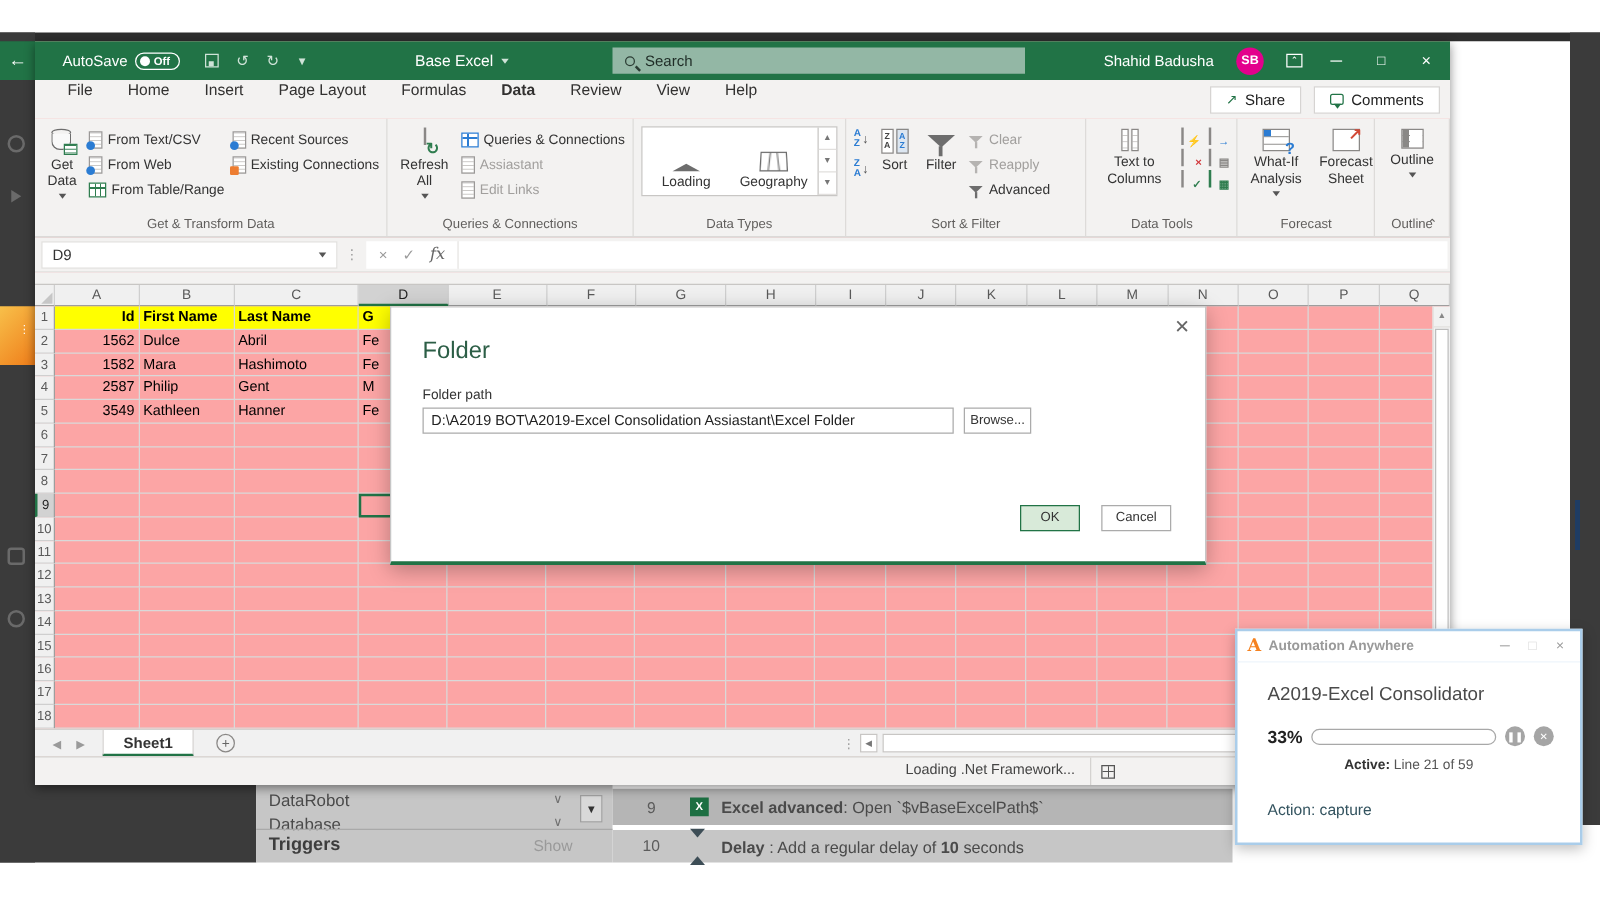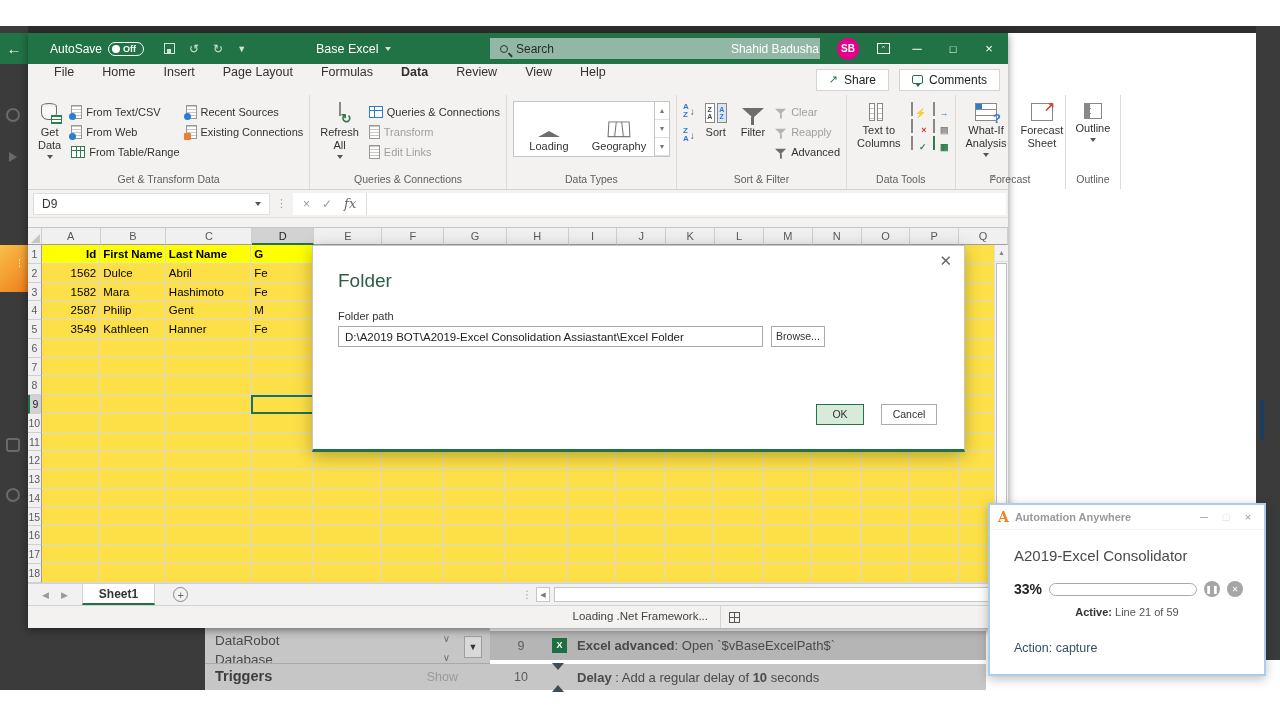--- a/index.html
+++ b/index.html
@@ -37,33 +37,33 @@
      color:#4a4a4a; font-size:13px; }
   .bot-line .num { width:62px; text-align:center; color:#5c5c5c; font-size:12.5px; }
   .bot-line .ic { width:15px; height:15px; margin-right:10px; flex:0 0 auto; }
   .ic-excel { background:#1d6f42; color:#fff; font-size:9px; font-weight:bold; text-align:center; line-height:15px; }
   .ic-hourglass { width:0; height:0; border-top:7px solid #3d4d56; border-bottom:7px solid #3d4d56;
      border-left:6px solid transparent; border-right:6px solid transparent; }
   .line-9 { top:3px; height:29px; background:#b5b5b5; }
   .line-10 { top:36px; height:26px; background:#c6c6c6; }
 
   
-  #excel { left:28px; top:33px; width:980px; height:595px; background:#fde047; z-index:10;
+  #excel { left:28px; top:33px; width:1132px; height:595px; background:#fca5a5; z-index:10;
      box-shadow:0 2px 8px rgba(0,0,0,.45); }
 
   
   .xl-title { height:31px; background:#217346; display:flex; align-items:center; color:#fff; font-size:12px; position:relative;}
   .autosave { display:flex; align-items:center; gap:6px; margin-left:22px; }
   .toggle { width:36px; height:14px; border:1px solid #fff; border-radius:8px; display:flex; align-items:center; padding:0 3px; gap:3px;}
   .toggle .knob { width:8px; height:8px; border-radius:50%; background:#fff; }
   .toggle .state { font-size:9px; font-weight:bold; }
   .qat { display:flex; align-items:center; gap:14px; margin-left:20px; color:#cfe3d8; }
   .qat .save-ic { width:11px; height:11px; border:1.5px solid #cfe3d8; position:relative; }
   .qat .save-ic:after { content:""; position:absolute; left:2px; bottom:0; width:4px; height:4px; background:#cfe3d8; }
-  .doc-title { position:absolute; left:288px; display:flex; align-items:center; gap:6px; font-size:12.5px; }
+  .doc-title { position:absolute; left:304px; display:flex; align-items:center; gap:6px; font-size:12.5px; }
   .searchbox { position:absolute; left:462px; width:330px; height:21px; background:#93b7a5;
      display:flex; align-items:center; gap:8px; padding-left:10px; color:#1f2c26; font-size:12px; }
   .mag { width:8px; height:8px; border:1.5px solid #2a3c33; border-radius:50%; position:relative; }
   .mag:after { content:""; position:absolute; width:5px; height:1.5px; background:#2a3c33;
      transform:rotate(45deg); left:7px; top:8px; }
   .title-right { position:absolute; right:10px; display:flex; align-items:center; gap:18px; }
   .avatar { width:22px; height:22px; border-radius:50%; background:#e3008c; color:#fff;
      font-size:10px; font-weight:bold; display:flex; align-items:center; justify-content:center; }
   .win-ic { color:#fff; font-size:13px; width:18px; text-align:center; }
   .ribbon-opt { width:13px; height:11px; border:1px solid #fff; position:relative; font-size:7px; text-align:center; line-height:9px;}
@@ -419,21 +419,21 @@
           <span>Refresh All</span>
             <span class="caret"></span>
         </div>
         <div class="smallcol">
           <div class="smallbtn">
               <span class="mtable blue"></span>
               <span>Queries &amp; Connections</span>
             </div>
           <div class="smallbtn disabled">
               <span class="msheet"></span>
-              <span>Transform</span>
+              <span>Assiastant</span>
             </div>
           <div class="smallbtn disabled">
               <span class="msheet"></span>
               <span>Edit Links</span>
             </div>
         </div>
       </div>
       <div class="rgroup-label">Queries &amp; Connections</div>
     </div>
 

